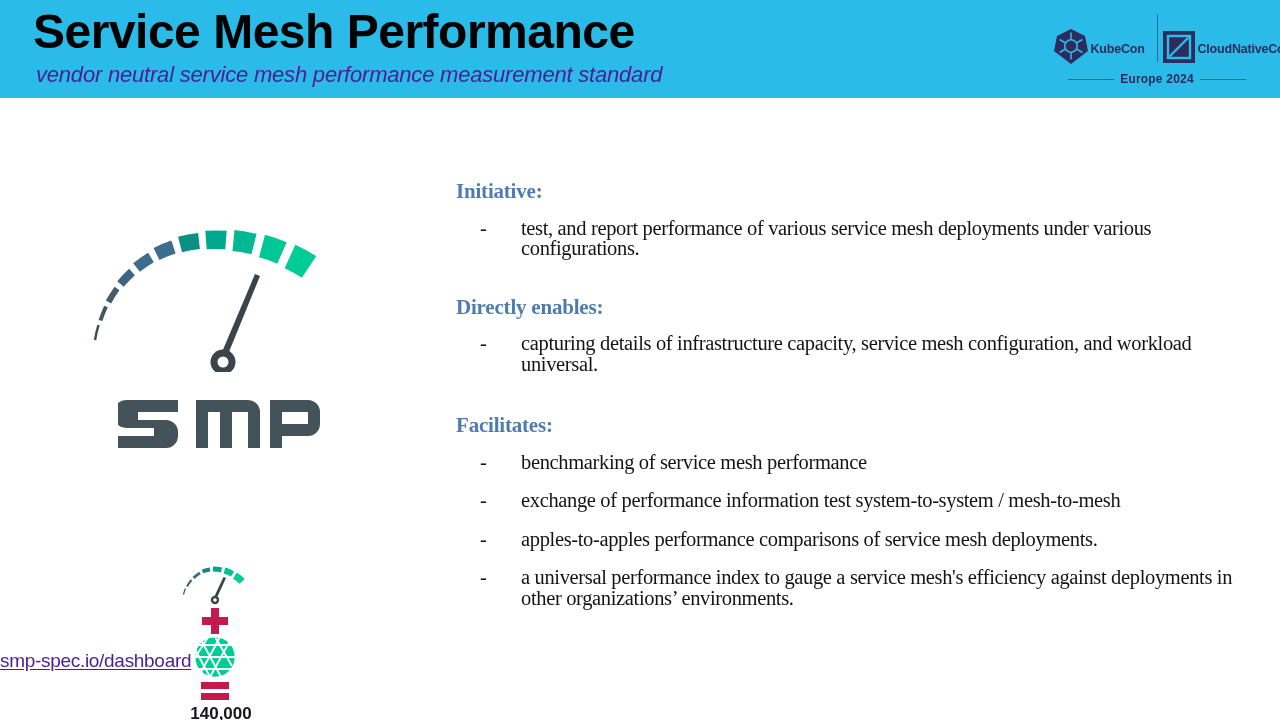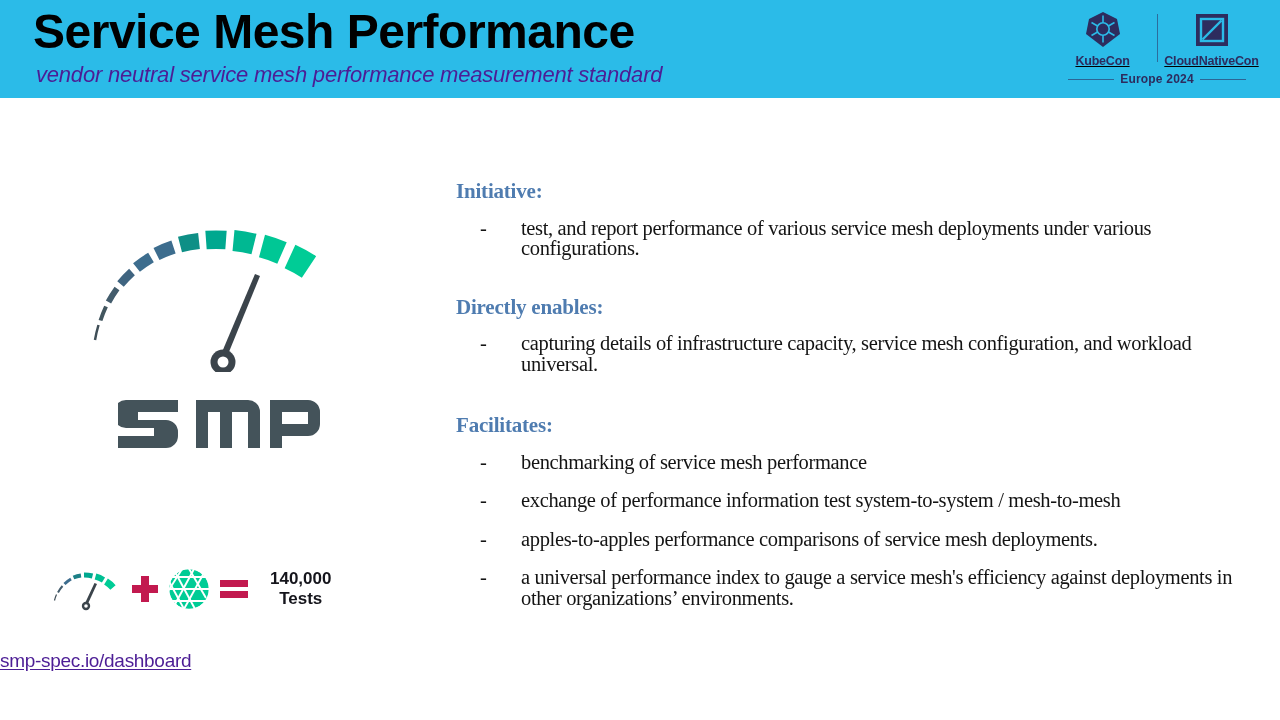--- a/index.html
+++ b/index.html
@@ -30,23 +30,22 @@
   
   .conf{
     position:absolute;right:8px;top:4px;
     width:230px;height:92px;
   }
   .conf-row{
     position:absolute;left:0;top:2px;width:230px;height:62px;
     display:flex;align-items:flex-end;justify-content:center;
   }
   .conf-block{
-    display:flex;flex-direction:column;align-items:center;
+    display:flex;align-items:center;
     width:104px;
-    text-decoration:underline;
   }
   .conf-mark{height:42px;display:flex;align-items:center;justify-content:center;}
   .conf-name{
     font-size:12.5px;font-weight:bold;color:#2d2c5e;
     margin-top:3px;letter-spacing:-0.2px;white-space:nowrap;
   }
   .conf-divider{
     width:1px;height:48px;background:#2d2c5e;opacity:.55;margin:0 2px 6px 2px;
   }
   .conf-year-row{
@@ -66,21 +65,21 @@
   .smp-word{position:absolute;left:118px;top:286px;width:210px;height:70px;}
   .smp-link{
     position:absolute;left:0;top:385px;width:440px;text-align:center;
     font-size:20px;font-weight:bold;color:#c8204e;
     text-decoration:underline;text-underline-offset:3px;
     letter-spacing:-0.3px;cursor:pointer;
   }
 
   .eq-row{
     position:absolute;left:50px;top:462px;width:330px;height:58px;
-    display:flex;align-items:center;
+    display:flex;align-items:center;flex-direction:column;
   }
   .eq-gauge{width:72px;height:46px;flex:0 0 auto;}
   .eq-op{
     flex:0 0 auto;margin:0 8px;display:flex;align-items:center;justify-content:center;
   }
   .eq-sphere{width:42px;height:42px;flex:0 0 auto;}
   .eq-count{
     flex:0 0 auto;margin-left:12px;text-align:center;
     font-size:17px;font-weight:bold;color:#15151c;line-height:1.18;
   }

